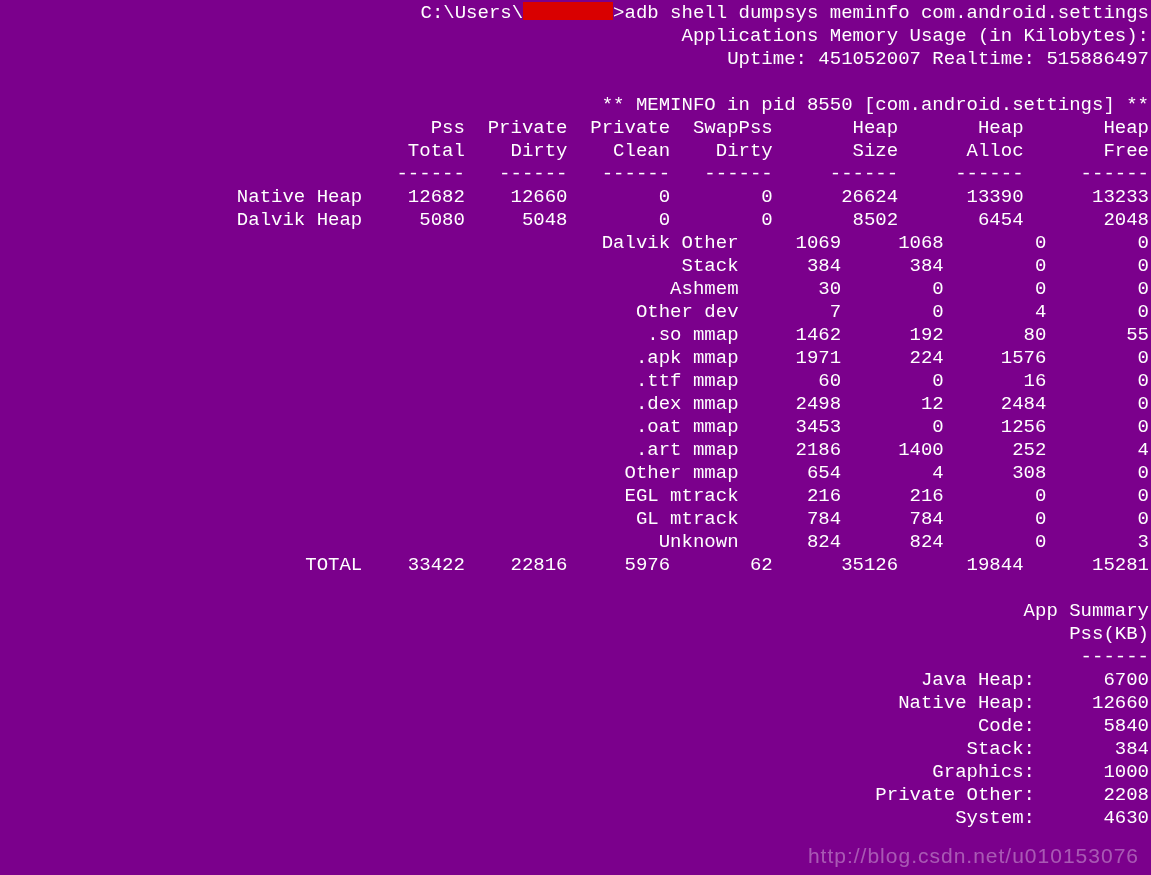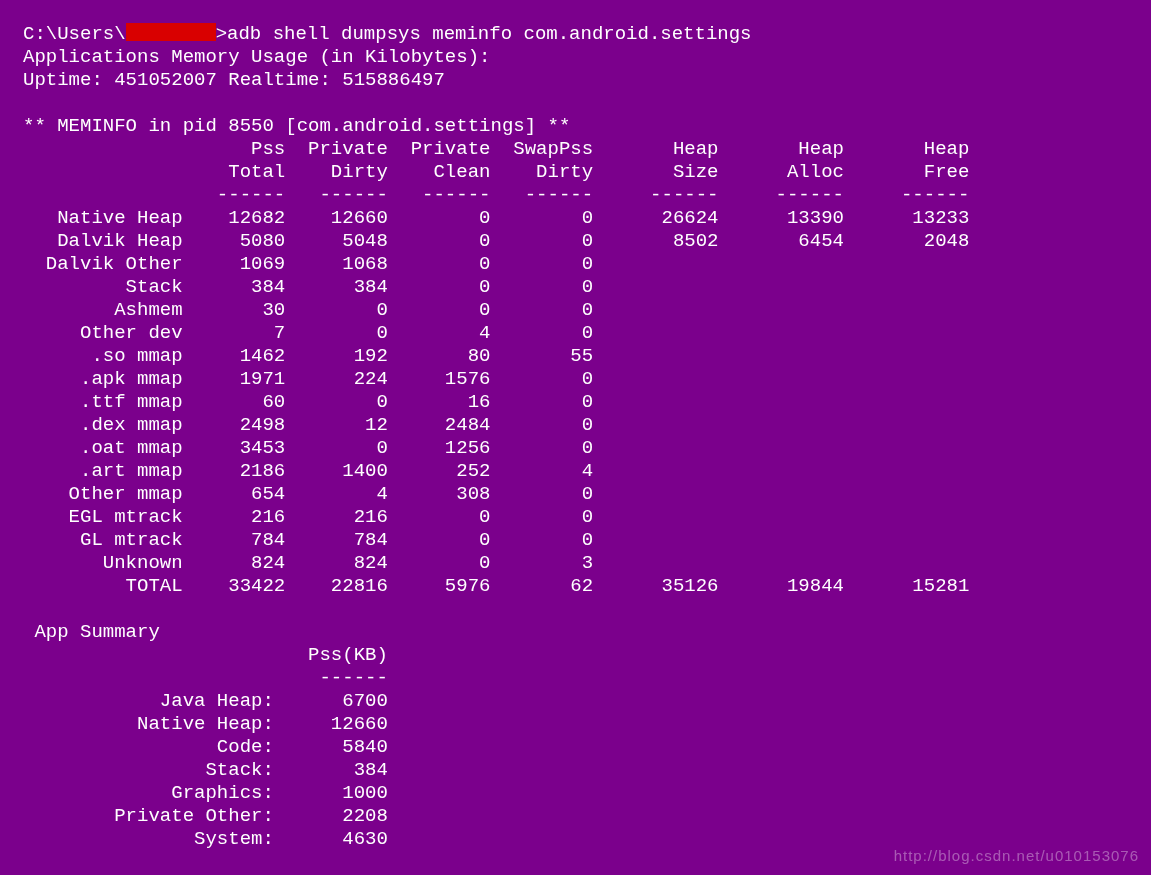--- a/index.html
+++ b/index.html
@@ -9,41 +9,42 @@
     height: 875px;
     background: #7b008c;
     color: #ffffff;
     font-family: "Consolas", "Courier New", monospace;
     font-size: 19px;
     line-height: 23px;
     overflow: hidden;
     position: relative;
   }
   pre {
-    margin: 7px;
-    padding: 16px;
+    margin: 0;
+    padding: 2px;
     white-space: pre;
     font-family: inherit;
+    text-align: right;
   }
   .redact {
     display: inline-block;
     background: #d90000;
     width: 90px;
     height: 18px;
     vertical-align: middle;
     position: relative;
     top: -2px;
   }
   .watermark {
     position: absolute;
     right: 12px;
     bottom: 8px;
     color: rgba(255,255,255,0.35);
     font-family: "Segoe UI", Arial, sans-serif;
-    font-size: 15px;
+    font-size: 21px;
     letter-spacing: 1px;
   }
 </style>
 </head>
 <body>
 
 <pre id="term">C:\Users\<span class="redact"></span>&gt;adb shell dumpsys meminfo com.android.settings
 Applications Memory Usage (in Kilobytes):
 Uptime: 451052007 Realtime: 515886497
 

